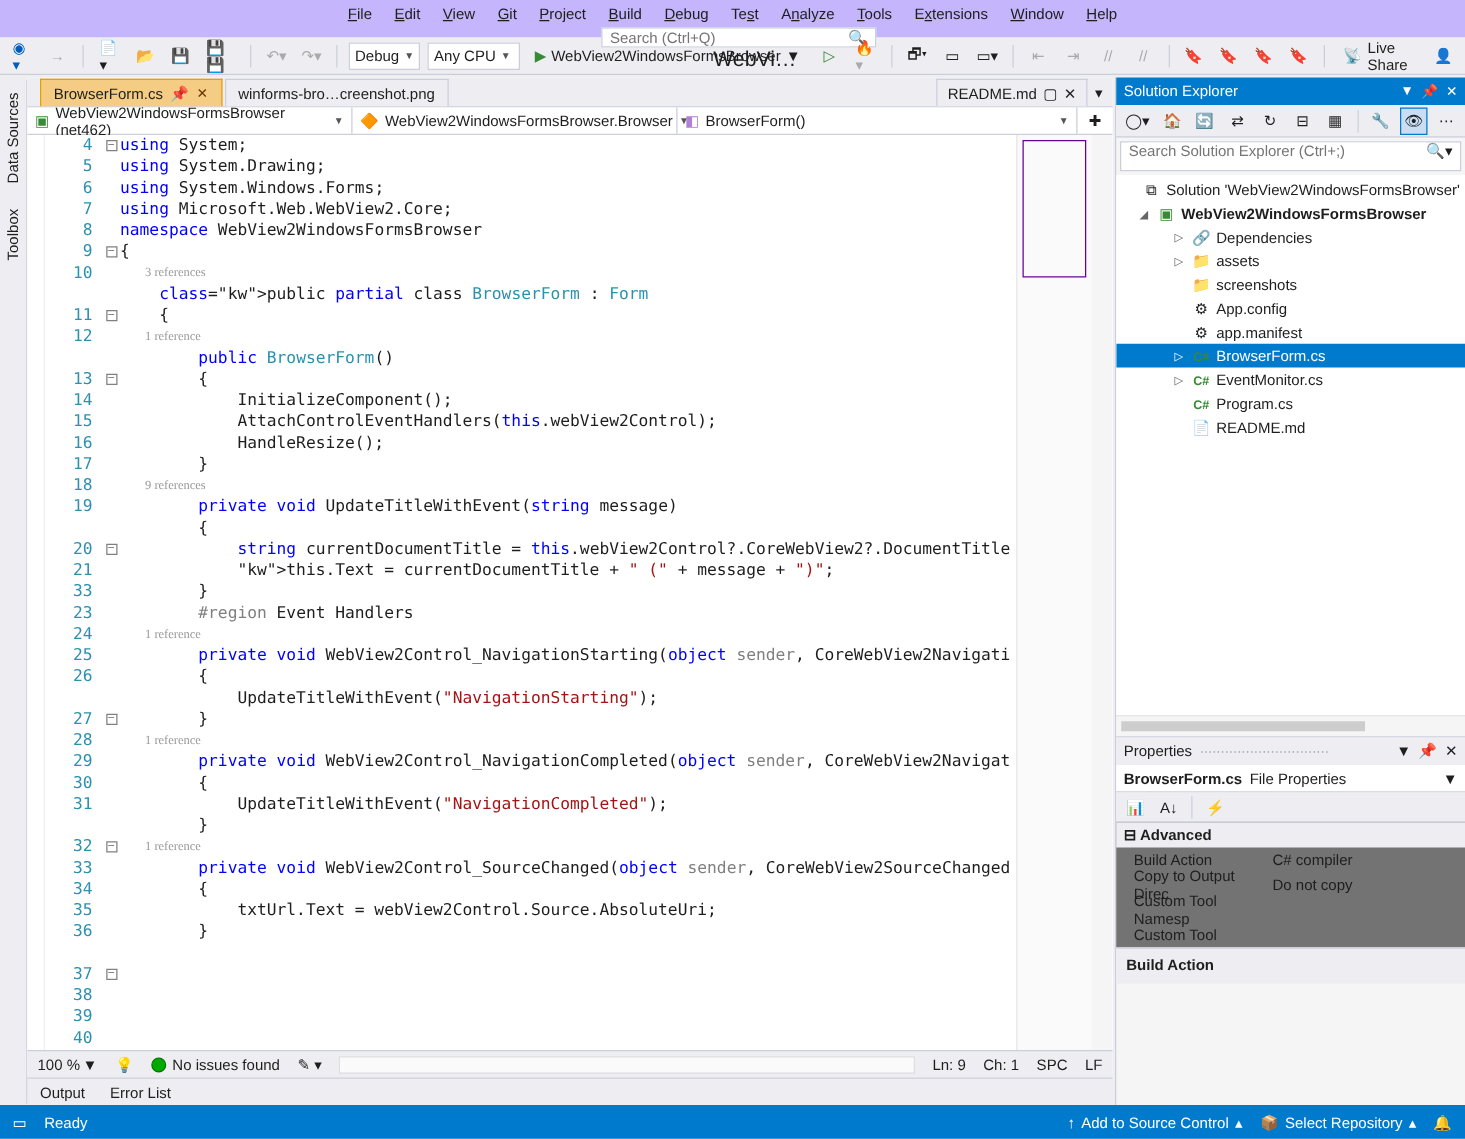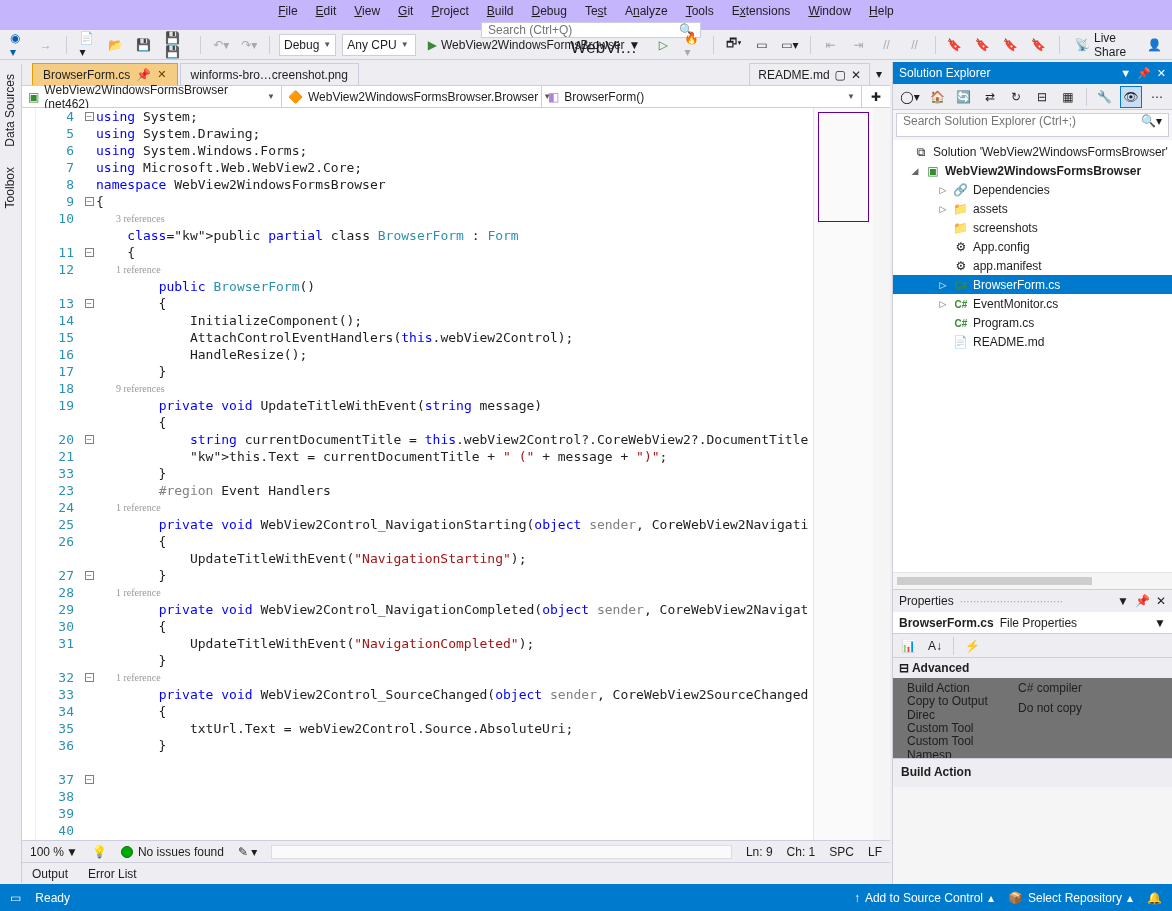--- a/index.html
+++ b/index.html
@@ -485,25 +485,25 @@
      <div id="proprows">
           <div class="prow">
             <div class="pname">Build Action</div>
             <div class="pval">C# compiler</div>
           </div>
           <div class="prow">
             <div class="pname">Copy to Output Direc</div>
             <div class="pval">Do not copy</div>
           </div>
           <div class="prow">
-            <div class="pname">Custom Tool</div>
+            <div class="pname">Custom Tool Namesp</div>
             <div class="pval"></div>
           </div>
           <div class="prow">
-            <div class="pname">Custom Tool Namesp</div>
+            <div class="pname">Custom Tool</div>
             <div class="pval"></div>
           </div>
         </div>
    </div>
    <div class="desc">
      <div class="dtitle">Build Action</div>
    </div>
  </div>
 </div>
 

